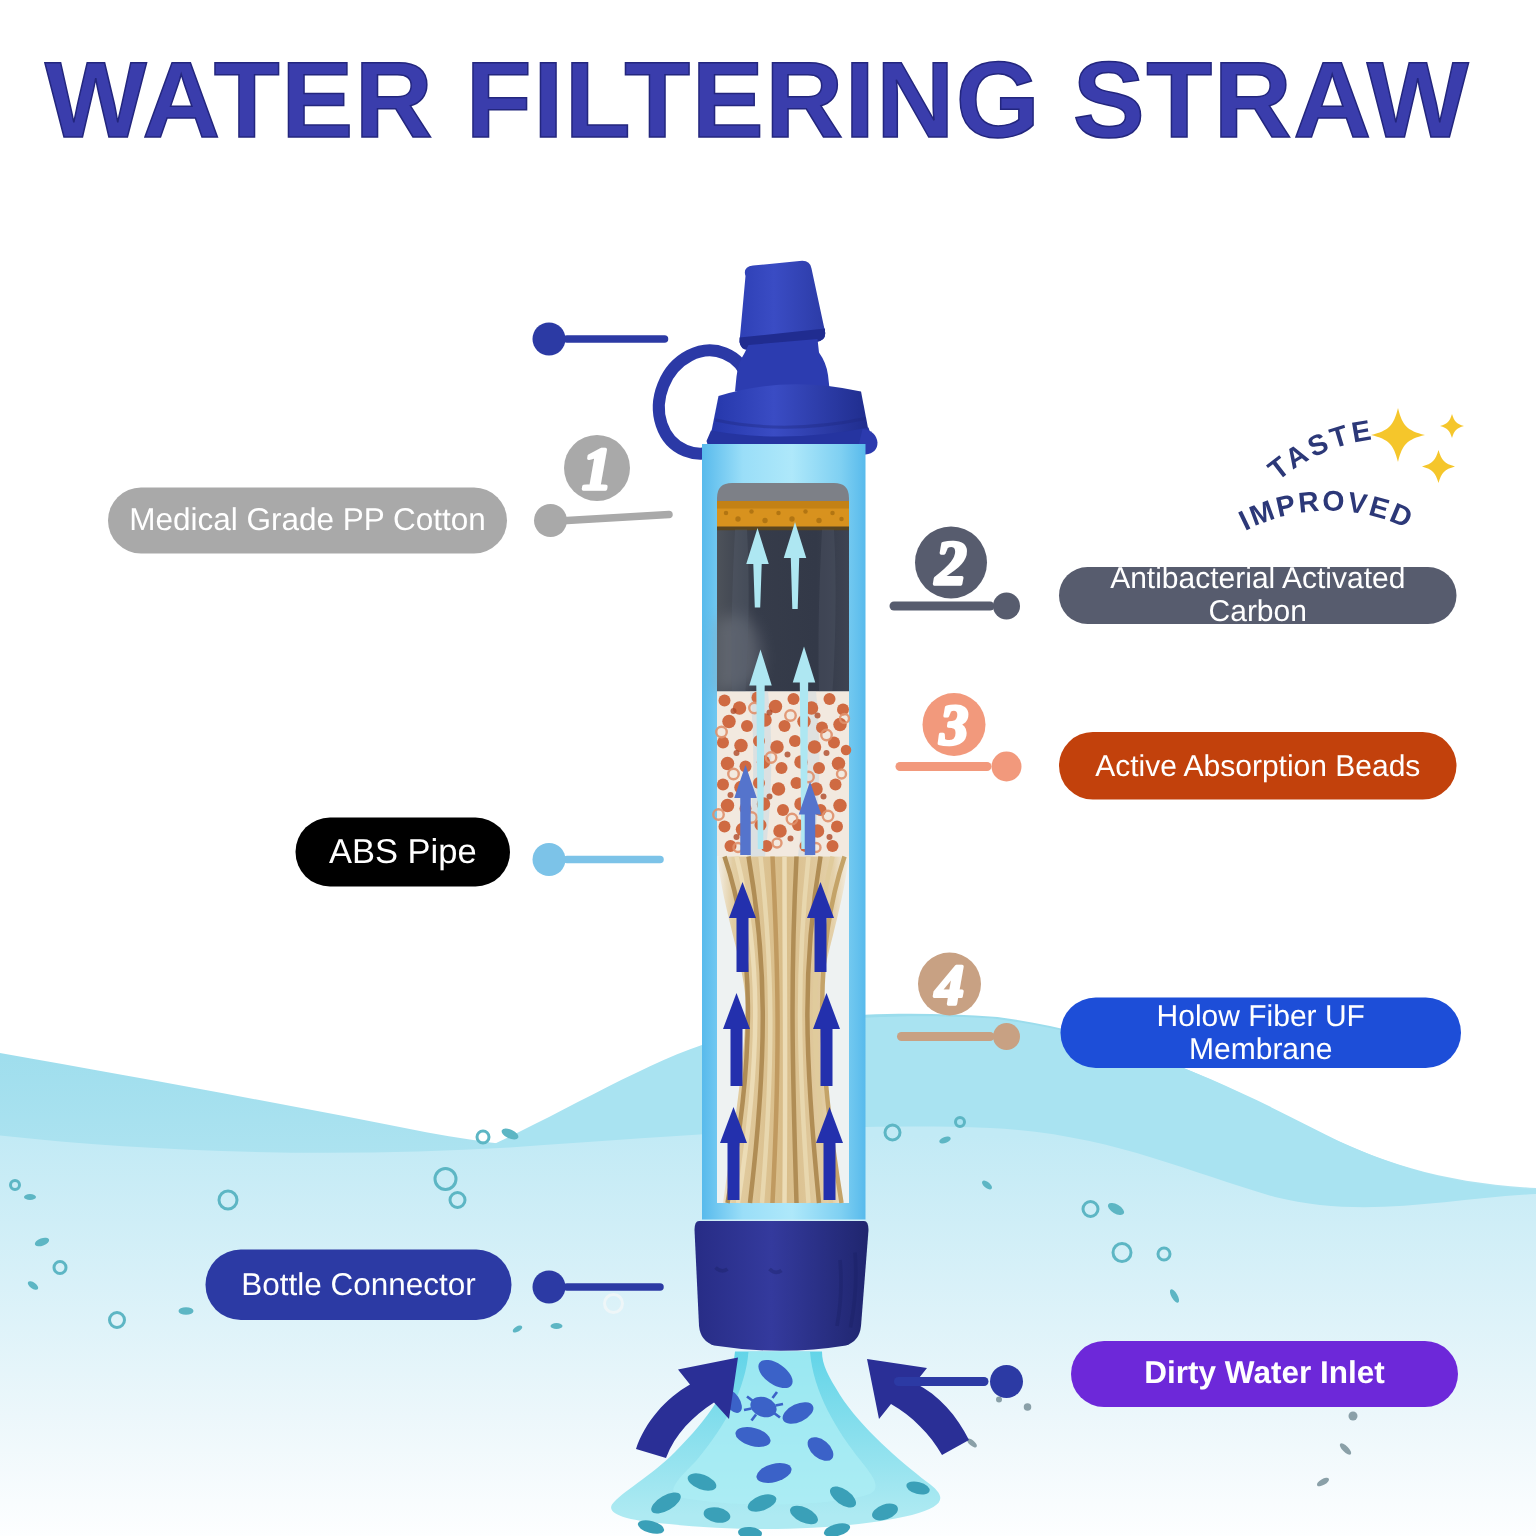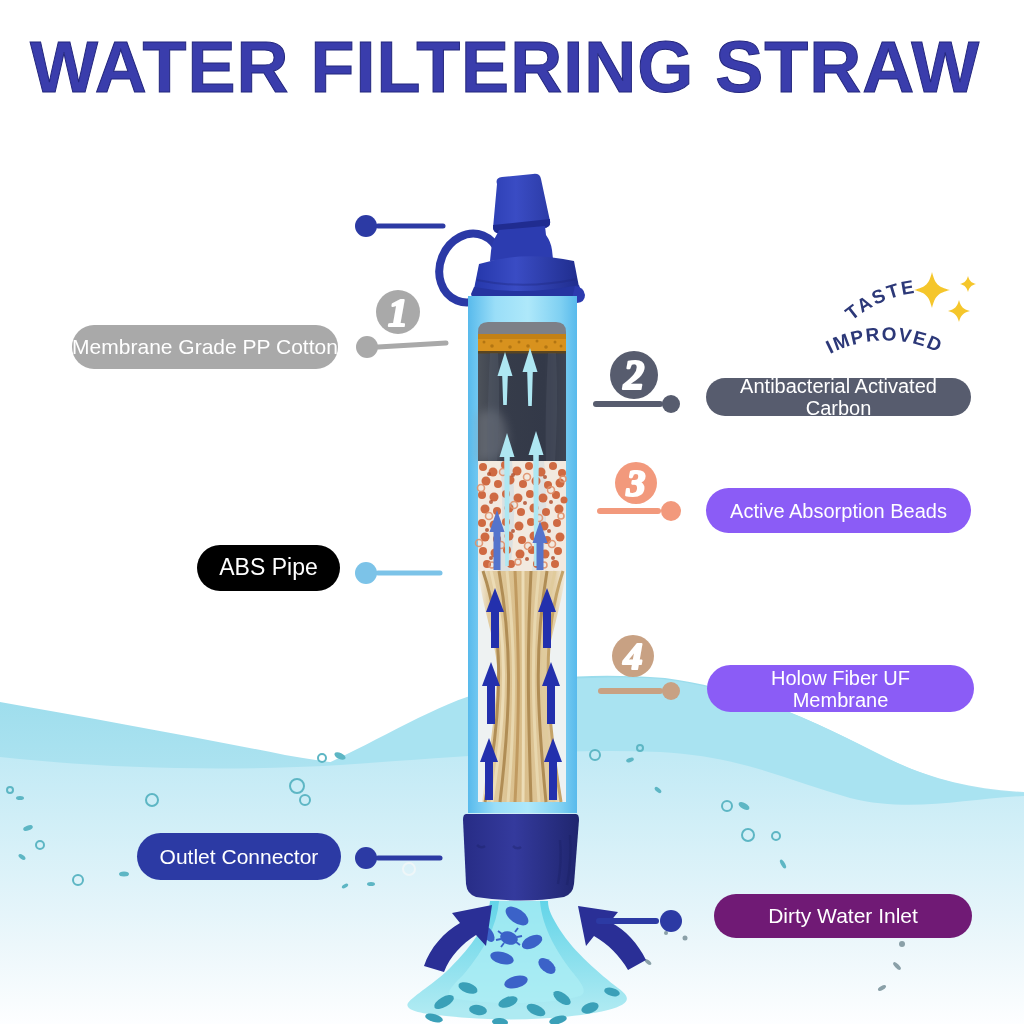--- a/index.html
+++ b/index.html
@@ -359,20 +359,20 @@
     </text>
     <g fill="#f5c62b">
       <path d="M932,272 C935,284 938,287 950,290 C938,293 935,296 932,308 C929,296 926,293 914,290 C926,287 929,284 932,272 Z"></path>
       <path d="M968,276 C969.5,281 971,282.5 976,284 C971,285.5 969.5,287 968,292 C966.5,287 965,285.5 960,284 C965,282.5 966.5,281 968,276 Z"></path>
       <path d="M959,300 C961,307 963,309 970,311 C963,313 961,315 959,322 C957,315 955,313 948,311 C955,309 957,307 959,300 Z"></path>
     </g>
   </svg>
 
   <div id="title">WATER FILTERING STRAW</div>
 
-  <div class="pill" style="left:72px;top:325px;width:266px;height:44px;background:#a9a9a9;border-radius:22px;font-size:21px;">Membrane Grade PP Cotton</div>
+  <div class="pill" style="left:72px;top:325px;width:266px;height:44px;background:#a9a9a9;border-radius:22px;font-size:21px;">Medical Grade PP Cotton</div>
   <div class="pill" style="left:197px;top:545px;width:143px;height:46px;background:#000000;border-radius:23px;font-size:23px;">ABS Pipe</div>
-  <div class="pill" style="left:137px;top:833px;width:204px;height:47px;background:#2c3aa4;border-radius:24px;font-size:21px;">Outlet Connector</div>
+  <div class="pill" style="left:137px;top:833px;width:204px;height:47px;background:#2c3aa4;border-radius:24px;font-size:21px;">Bottle Connector</div>
   <div class="pill" style="left:706px;top:378px;width:265px;height:38px;background:#575c6e;border-radius:25px;font-size:20px;">Antibacterial Activated<br>Carbon</div>
-  <div class="pill" style="left:706px;top:488px;width:265px;height:45px;background:#8b5cf6;border-radius:23px;font-size:20px;">Active Absorption Beads</div>
-  <div class="pill" style="left:707px;top:665px;width:267px;height:47px;background:#8b5cf6;border-radius:24px;font-size:20px;">Holow Fiber UF<br>Membrane</div>
-  <div class="pill" style="left:714px;top:894px;width:258px;height:44px;background:#701a75;border-radius:22px;font-size:21px;">Dirty Water Inlet</div>
+  <div class="pill" style="left:706px;top:488px;width:265px;height:45px;background:#c2410c;border-radius:23px;font-size:20px;">Active Absorption Beads</div>
+  <div class="pill" style="left:707px;top:665px;width:267px;height:47px;background:#1d4ed8;border-radius:24px;font-size:20px;">Holow Fiber UF<br>Membrane</div>
+  <div class="pill" style="left:714px;top:894px;width:258px;height:44px;background:#6d28d9;border-radius:22px;font-size:21px;font-weight:bold;">Dirty Water Inlet</div>
 </div>
 
 </body></html>

